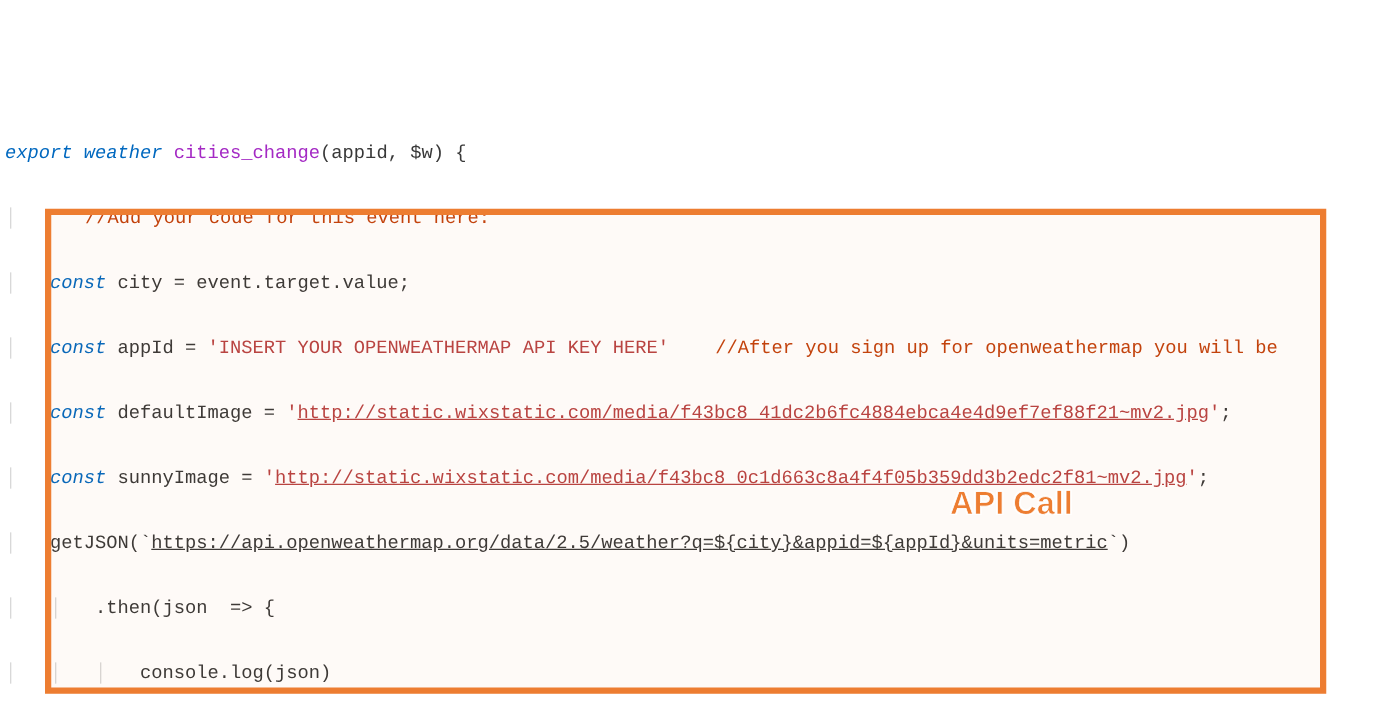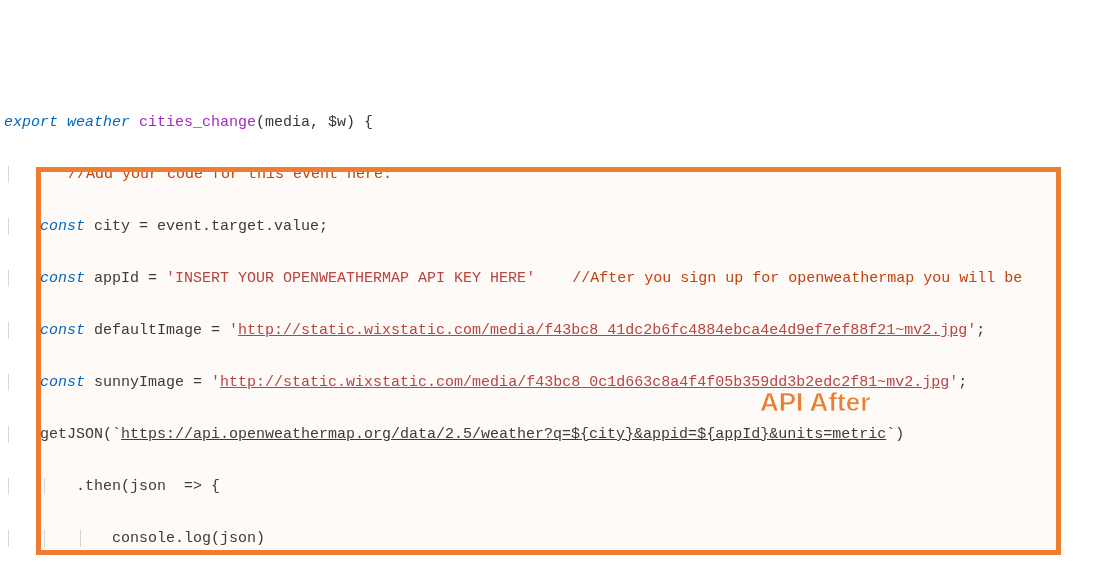--- a/index.html
+++ b/index.html
@@ -47,21 +47,21 @@
       -1px  1px 0 #fff, 1px  1px 0 #fff;
     white-space: normal;
     pointer-events: none;
   }
 </style>
 </head>
 <body>
 
 
 
-<span class="line"><span class="kw">export</span> <span class="kw">weather</span> <span class="kw2">cities_change</span><span class="param">(media, $w) {</span></span>
+<span class="line"><span class="kw">export</span> <span class="kw">weather</span> <span class="kw2">cities_change</span><span class="param">(appid, $w) {</span></span>
 <span class="line"><span class="guide">│   </span><span class="cmt">//Add your code for this event here:</span></span>
 <span class="line"><span class="guide">│   </span><span class="kw">const</span><span> city = event.target.value;</span></span>
 <span class="line"><span class="guide">│   </span><span class="kw">const</span><span> appId = </span><span class="str">'</span><span class="str">INSERT YOUR OPENWEATHERMAP API KEY HERE</span><span class="str">'</span><span> </span><span class="cmt">//After you sign up for openweathermap you will be</span></span>
 <span class="line"><span class="guide">│   </span><span class="kw">const</span><span> defaultImage = </span><span class="str">'</span><span class="url">http://static.wixstatic.com/media/f43bc8_41dc2b6fc4884ebca4e4d9ef7ef88f21~mv2.jpg</span><span class="str">'</span><span>;</span></span>
 <span class="line"><span class="guide">│   </span><span class="kw">const</span><span> sunnyImage = </span><span class="str">'</span><span class="url">http://static.wixstatic.com/media/f43bc8_0c1d663c8a4f4f05b359dd3b2edc2f81~mv2.jpg</span><span class="str">'</span><span>;</span></span>
 <span class="line"><span class="guide">│   </span><span>getJSON(`</span><span class="tmpl">https://api.openweathermap.org/data/2.5/weather?q=${city}&amp;appid=${appId}&amp;units=metric</span><span>`)</span></span>
 <span class="line"><span class="guide">│   │   </span><span>.then(json  =&gt; {</span></span>
 <span class="line"><span class="guide">│   │   │   </span><span>console.log(json)</span></span>
 
 
@@ -71,16 +71,16 @@
 
 
 
 
 
 
 
 
 
 <div class="highlight-box"></div>
-<div class="callout"><br><span>API After</span></div>
+<div class="callout"><br><span>API Call</span></div>
 
 
 
 
 </body></html>

